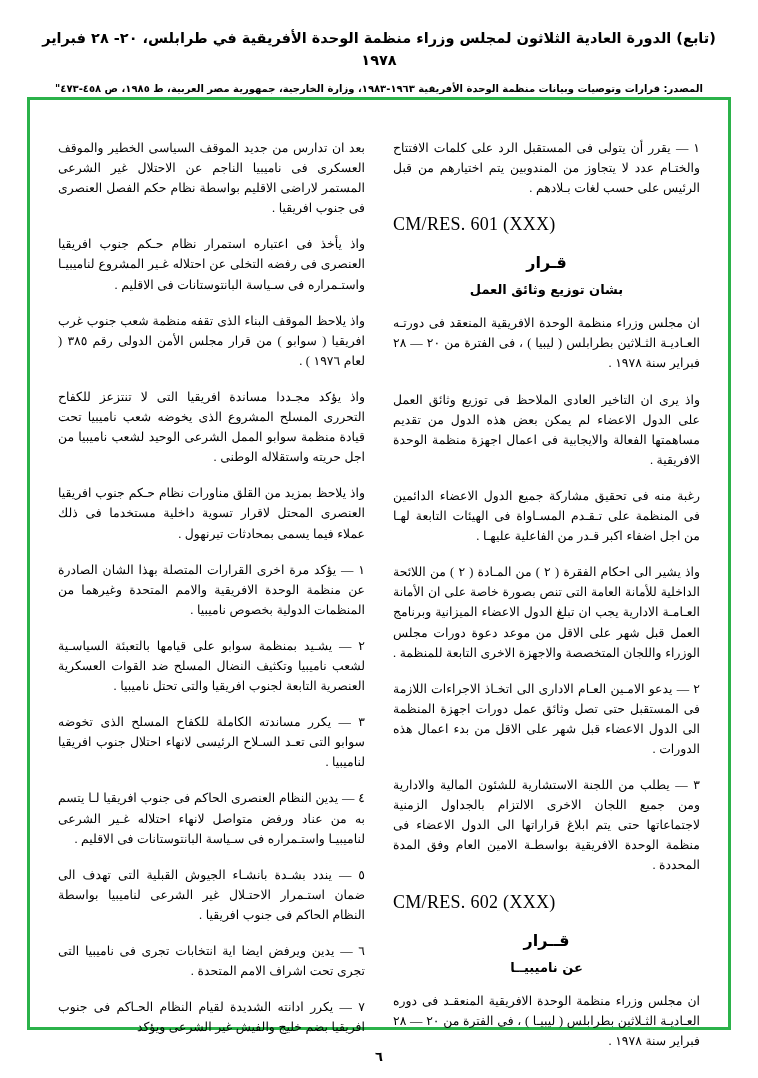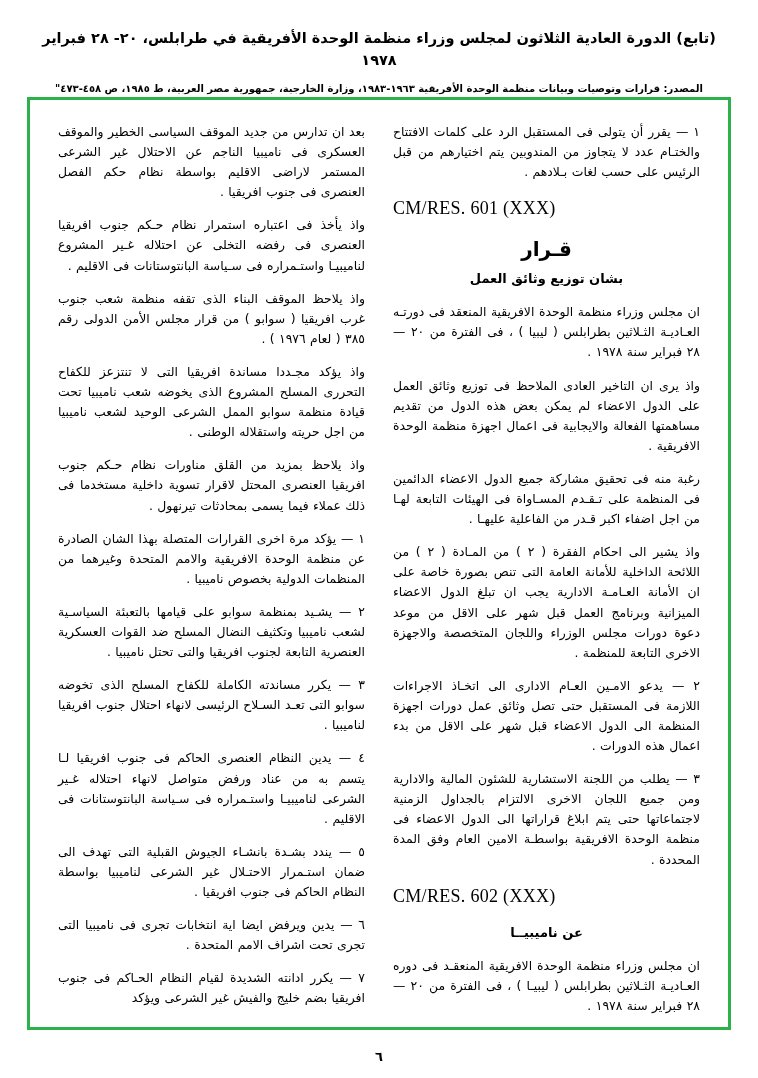--- a/index.html
+++ b/index.html
@@ -63,39 +63,40 @@
     box-sizing: border-box;
     padding: 16px 22px 10px 22px;
     width: 50%;
   }
   .col.right { padding-left: 14px; }
   .col.left  { padding-right: 14px; }
 
   p.para {
     font-size: 12.4px;
     line-height: 1.62;
-    margin: 0 0 13px 0;
+    margin: 16px 0 13px 0;
     text-align: justify;
     text-justify: inter-word;
     direction: rtl;
     word-spacing: 0.5px;
+    font-family: Liberation Serif, serif;
   }
   p.para.last { margin-bottom: 0; }
 
   .res-code {
     font-family: "Liberation Serif", "DejaVu Serif", serif;
     direction: ltr;
     text-align: left;
     font-size: 18px;
     margin: 16px 0 18px 0;
     letter-spacing: 0.3px;
   }
   .res-kind {
     text-align: center;
-    font-size: 20px;
+    font-size: 16px;
     font-weight: bold;
     letter-spacing: 3px;
     margin: 10px 0 10px 0;
     direction: rtl;
   }
   .res-subject {
     text-align: center;
     font-size: 13px;
     font-weight: bold;
     margin: 0 0 16px 0;
@@ -133,20 +134,21 @@
         <div class="res-subject">بشان توزيع وثائق العمل</div>
 
         <p class="para">ان مجلس وزراء منظمة الوحدة الافريقية المنعقد فى دورتـه العـاديـة الثـلاثين بطرابلس ( ليبيا ) ، فى الفترة من ٢٠ — ٢٨ فبراير سنة ١٩٧٨ .</p>
         <p class="para">واذ يرى ان التاخير العادى الملاحظ فى توزيع وثائق العمل على الدول الاعضاء لم يمكن بعض هذه الدول من تقديم مساهمتها الفعالة والايجابية فى اعمال اجهزة منظمة الوحدة الافريقية .</p>
         <p class="para">رغبة منه فى تحقيق مشاركة جميع الدول الاعضاء الدائمين فى المنظمة على تـقـدم المسـاواة فى الهيئات التابعة لهـا من اجل اضفاء اكبر قـدر من الفاعلية عليهـا .</p>
         <p class="para">واذ يشير الى احكام الفقرة ( ٢ ) من المـادة ( ٢ ) من اللائحة الداخلية للأمانة العامة التى تنص بصورة خاصة على ان الأمانة العـامـة الادارية يجب ان تبلغ الدول الاعضاء الميزانية وبرنامج العمل قبل شهر على الاقل من موعد دعوة دورات مجلس الوزراء واللجان المتخصصة والاجهزة الاخرى التابعة للمنظمة .</p>
         <p class="para">٢ — يدعو الامـين العـام الادارى الى اتخـاذ الاجراءات اللازمة فى المستقبل حتى تصل وثائق عمل دورات اجهزة المنظمة الى الدول الاعضاء قبل شهر على الاقل من بدء اعمال هذه الدورات .</p>
         <p class="para">٣ — يطلب من اللجنة الاستشارية للشئون المالية والادارية ومن جميع اللجان الاخرى الالتزام بالجداول الزمنية لاجتماعاتها حتى يتم ابلاغ قراراتها الى الدول الاعضاء فى منظمة الوحدة الافريقية بواسطـة الامين العام وفق المدة المحددة .</p>
 
         <div class="res-code">CM/RES. 602 (XXX)</div>
+        <div class="res-kind">قــرار</div>
         <div class="res-subject">عن ناميبيــا</div>
 
         <p class="para last">ان مجلس وزراء منظمة الوحدة الافريقية المنعقـد فى دوره العـاديـة الثـلاثين بطرابلس ( ليبيـا ) ، فى الفترة من ٢٠ — ٢٨ فبراير سنة ١٩٧٨ .</p>
       </div>
 
       <div class="col left">
         <p class="para">بعد ان تدارس من جديد الموقف السياسى الخطير والموقف العسكرى فى ناميبيا الناجم عن الاحتلال غير الشرعى المستمر لاراضى الاقليم بواسطة نظام حكم الفصل العنصرى فى جنوب افريقيا .</p>
         <p class="para">واذ يأخذ فى اعتباره استمرار نظام حـكم جنوب افريقيا العنصرى فى رفضه التخلى عن احتلاله غـير المشروع لناميبيـا واستـمراره فى سـياسة البانتوستانات فى الاقليم .</p>
         <p class="para">واذ يلاحظ الموقف البناء الذى تقفه منظمة شعب جنوب غرب افريقيا ( سوابو ) من قرار مجلس الأمن الدولى رقم ٣٨٥ ( لعام ١٩٧٦ ) .</p>
         <p class="para">واذ يؤكد مجـددا مساندة افريقيا التى لا تنتزعز للكفاح التحررى المسلح المشروع الذى يخوضه شعب ناميبيا تحت قيادة منظمة سوابو الممل الشرعى الوحيد لشعب ناميبيا من اجل حريته واستقلاله الوطنى .</p>

